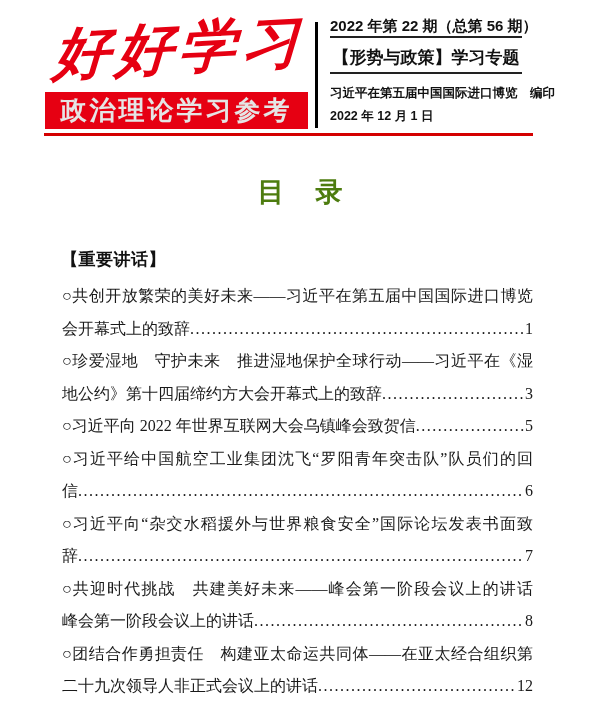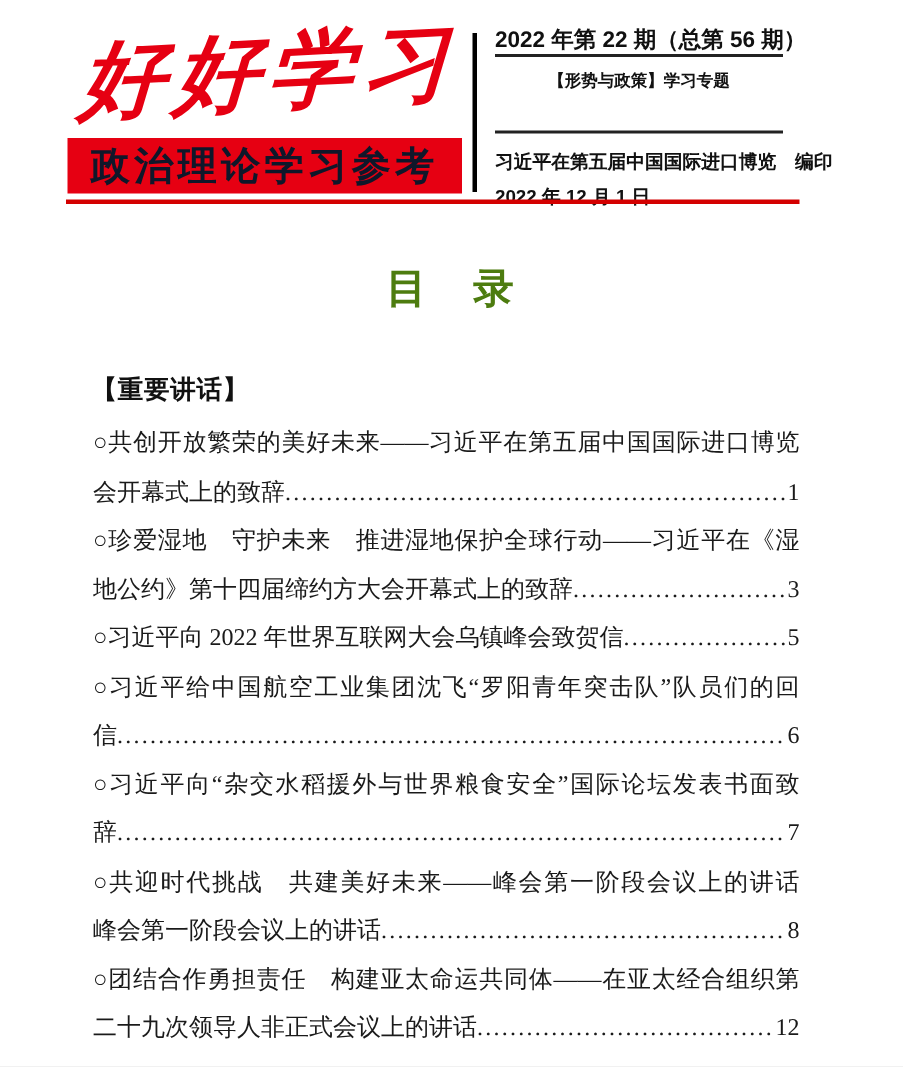--- a/index.html
+++ b/index.html
@@ -20,41 +20,41 @@
     letter-spacing:6px;
     color:var(--brand-red,#e60012);
     transform:rotate(-3deg) skewX(-6deg);
     white-space:nowrap;
     font-family:"DejaVu Serif","Liberation Serif",serif;
   }
   .banner{
     position:absolute;left:45px;top:92px;width:263px;height:37px;
     background:var(--brand-red,#e60012);
     display:flex;align-items:center;justify-content:center;
-    color:#0f172a;font-size:26px;font-weight:bold;letter-spacing:3px;
+    color:#e5e5e5;font-size:26px;font-weight:bold;letter-spacing:3px;
     white-space:nowrap;
     font-family:"Liberation Serif","DejaVu Serif",serif;
   }
   .vbar{
     position:absolute;left:315px;top:22px;width:3px;height:106px;
     background:#000000;
   }
   .issue-box{
     position:absolute;left:330px;top:17px;width:192px;
     font-family:"Liberation Sans","DejaVu Sans",sans-serif;
     color:#111;
   }
   .issue-line{
     text-align:center;font-size:15px;font-weight:bold;
     padding-bottom:0;border-bottom:2px solid #222;
     white-space:nowrap;
   }
   .topic-line{
-    text-align:center;font-size:11px;font-weight:bold;
-    padding:8px 0 26px 0;border-bottom:2px solid #222;
+    text-align:center;font-size:17px;font-weight:bold;
+    padding:8px 0 3px 0;border-bottom:2px solid #222;
     white-space:nowrap;
   }
   .publisher-line{
     font-size:12.5px;font-weight:bold;margin-top:11px;white-space:nowrap;
   }
   .date-line{
     font-size:12.5px;font-weight:bold;margin-top:6px;white-space:nowrap;
   }
   .red-rule{
     position:absolute;left:44px;top:133px;width:489px;height:3px;

